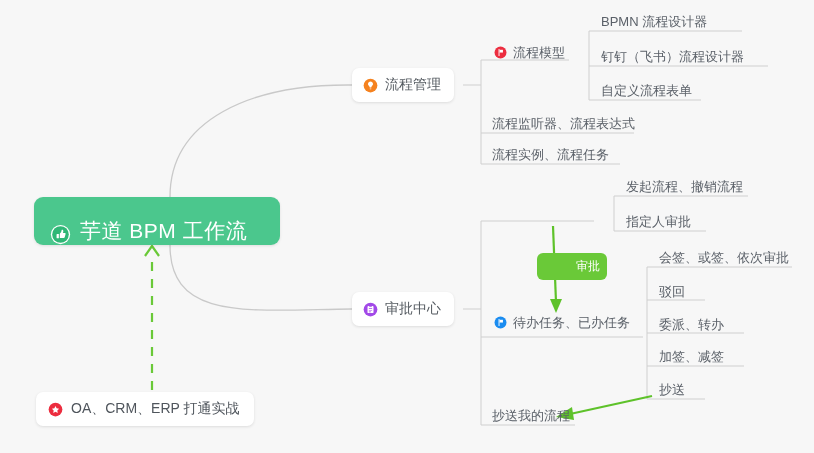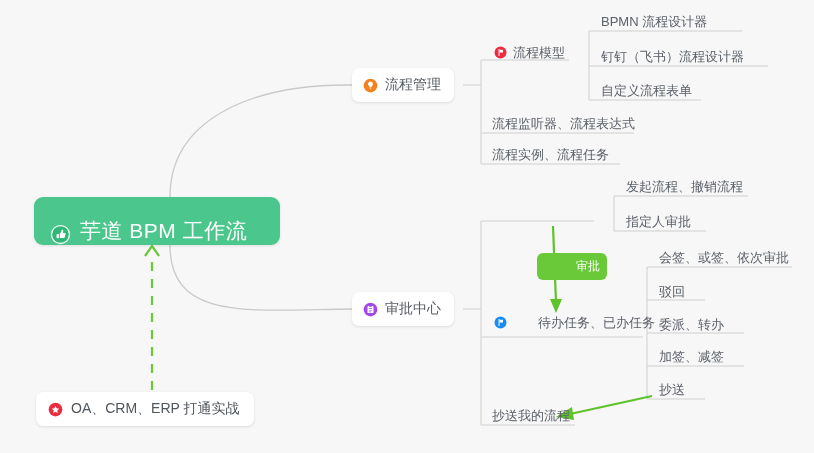--- a/index.html
+++ b/index.html
@@ -249,21 +249,21 @@
 
   <div class="topic" style="left:601px; top:48px;">
     <span class="tlabel">钉钉（飞书）流程设计器</span>
   </div>
 
   <div class="topic" style="left:601px; top:82px;">
     <span class="tlabel">自定义流程表单</span>
   </div>
 
 
-  <div class="topic" style="left:494px; top:314px;gap:25px;">
+  <div class="topic" style="left:494px; top:314px;">
     <svg class="flag" viewBox="0 0 24 24" xmlns="http://www.w3.org/2000/svg">
       <circle cx="12" cy="12" r="11" fill="#1a8cf0"></circle>
       <path d="M9.3 6.2v11.6" stroke="#ffffff" stroke-width="1.7" stroke-linecap="round"></path>
       <path d="M10.2 7h6.3v5.1h-6.3z" fill="#ffffff"></path>
     </svg>
     <span class="tlabel">待办任务、已办任务</span>
   </div>
 
   <div class="topic" style="left:492px; top:407px;">
     <span class="tlabel">抄送我的流程</span>

